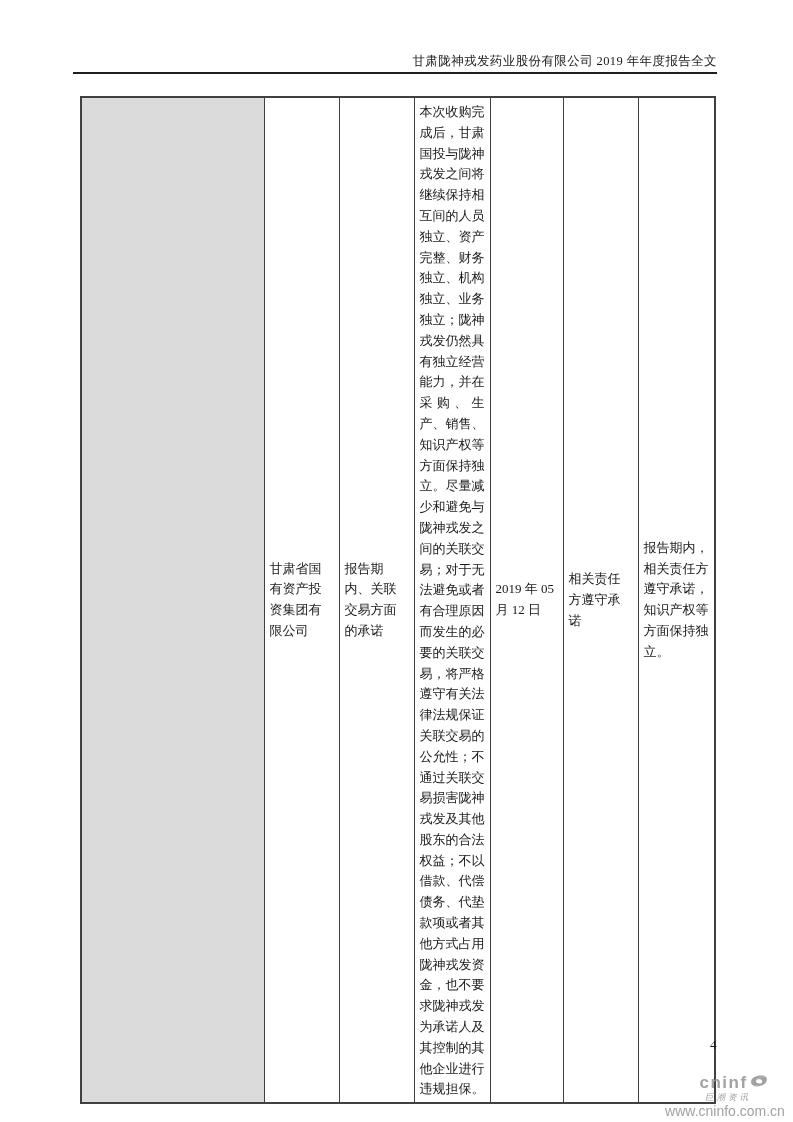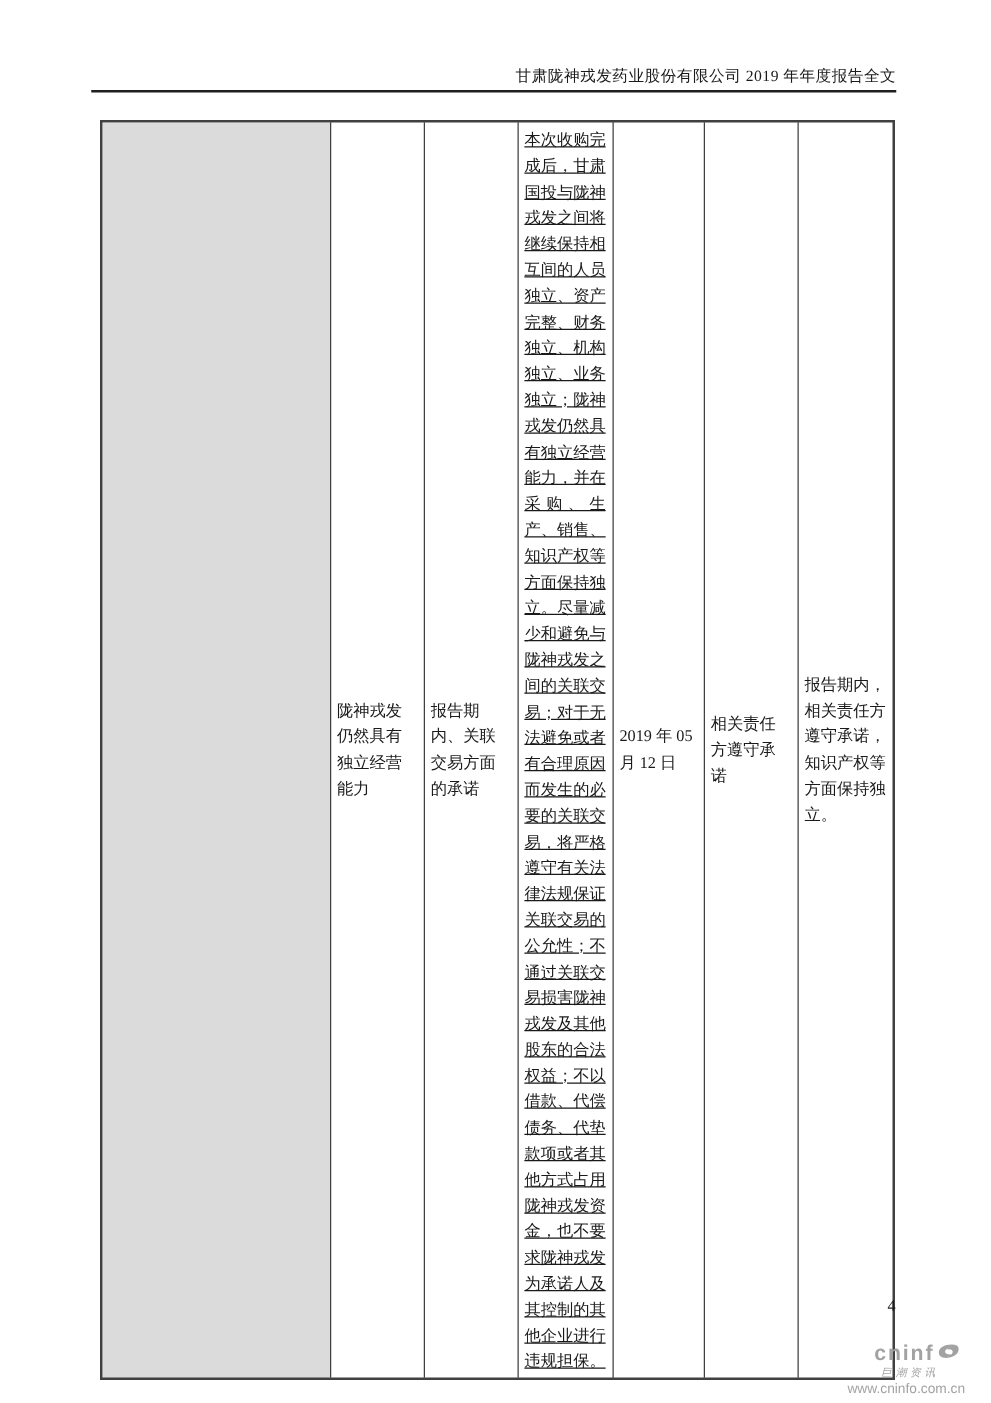--- a/index.html
+++ b/index.html
@@ -49,61 +49,60 @@
     vertical-align: middle;
     padding: 2px 5px;
     word-break: break-all;
     overflow: hidden;
   }
   td.cell-spacer { background: #dbdbdb; }
   td.cell-content {
     vertical-align: top;
     text-align: justify;
     padding-top: 4px;
-    text-decoration: underline;
   }
   .page-number {
     position: absolute;
     top: 1037px;
     left: 710px;
     font-size: 13px;
     color: #1a1a1a;
   }
   .cninfo-logo {
     position: absolute;
     top: 1074px;
     right: 8px;
     width: 120px;
     color: #a2a2a2;
     font-family: "Liberation Sans", "DejaVu Sans", sans-serif;
     text-align: center;
     line-height: 1.1;
   }
   .logo-brand-row {
     display: flex;
-    align-items: center;
+    align-items: flex-end;
     justify-content: center;
     gap: 1px;
     margin-left: 18px;
   }
   .logo-brand {
     font-weight: bold;
     font-size: 17px;
     letter-spacing: 1.5px;
   }
   .logo-swirl { display: inline-block; margin-top: -2px; }
   .logo-caption {
     font-size: 8.5px;
     letter-spacing: 3px;
     margin-top: 0px;
     margin-left: 6px;
     font-style: italic;
   }
   .logo-url {
-    font-size: 11px;
+    font-size: 14px;
     margin-top: 2px;
     white-space: nowrap;
   }
 </style>
 </head>
 <body>
 
 <div class="page">
 
   <div class="header-title">甘肃陇神戎发药业股份有限公司 2019 年年度报告全文</div>
@@ -116,21 +115,21 @@
       <col style="width:75px">
       <col style="width:75px">
       <col style="width:76px">
       <col style="width:73px">
       <col style="width:75px">
       <col style="width:77px">
     </colgroup>
     <tbody>
       <tr>
         <td class="cell-spacer"></td>
-        <td>陇神戎发仍然具有独立经营能力</td>
+        <td>甘肃省国有资产投资集团有限公司</td>
         <td>报告期内、关联交易方面的承诺</td>
         <td class="cell-content">本次收购完成后，甘肃国投与陇神戎发之间将继续保持相互间的人员独立、资产完整、财务独立、机构独立、业务独立；陇神戎发仍然具有独立经营能力，并在采购、生产、销售、知识产权等方面保持独立。尽量减少和避免与陇神戎发之间的关联交易；对于无法避免或者有合理原因而发生的必要的关联交易，将严格遵守有关法律法规保证关联交易的公允性；不通过关联交易损害陇神戎发及其他股东的合法权益；不以借款、代偿债务、代垫款项或者其他方式占用陇神戎发资金，也不要求陇神戎发为承诺人及其控制的其他企业进行违规担保。</td>
         <td>2019 年 05 月 12 日</td>
         <td>相关责任方遵守承诺</td>
         <td>报告期内，相关责任方遵守承诺，知识产权等方面保持独立。</td>
       </tr>
     </tbody>
   </table>
 
   <div class="page-number">4</div>

